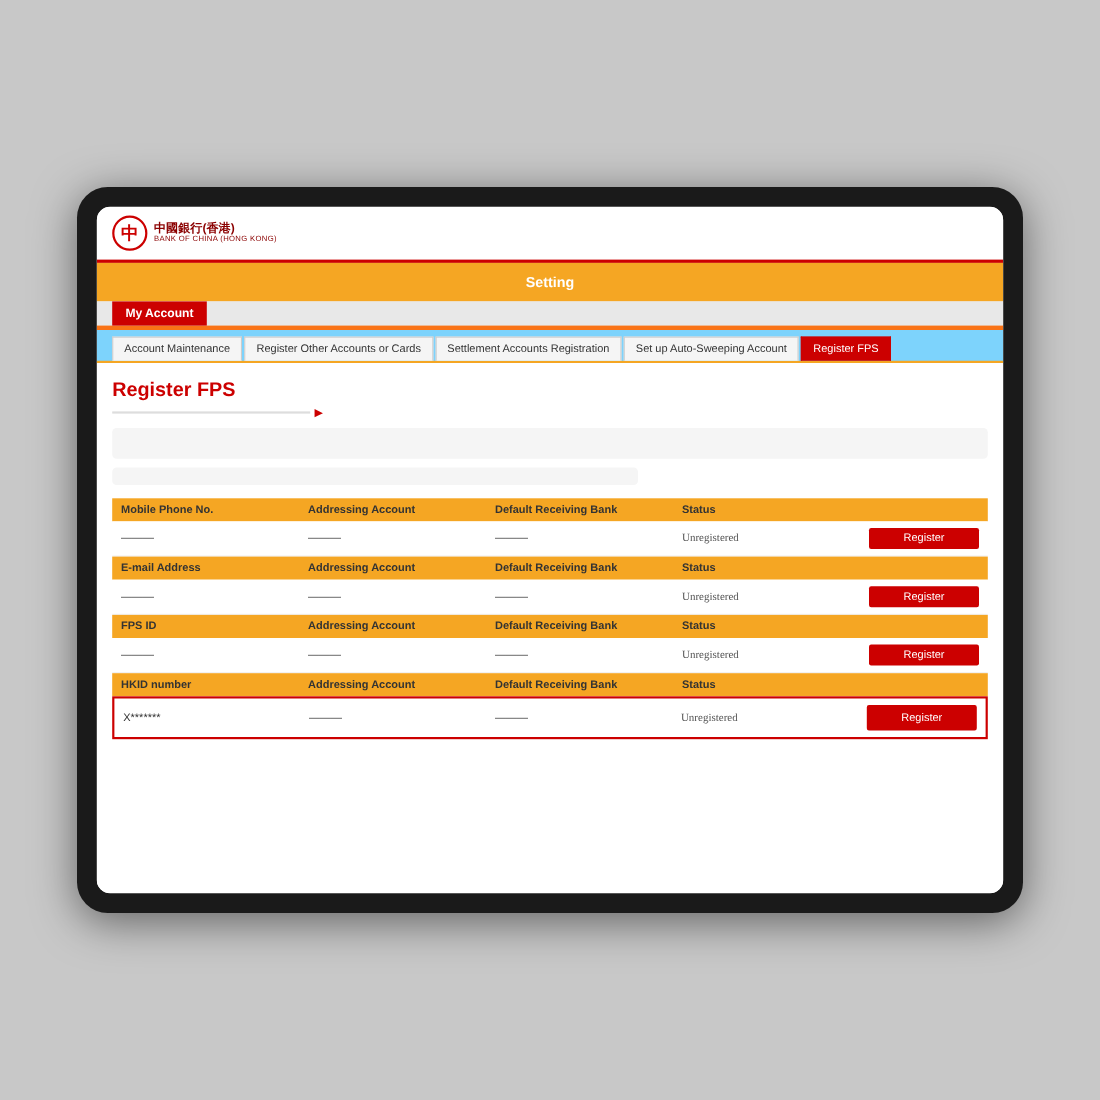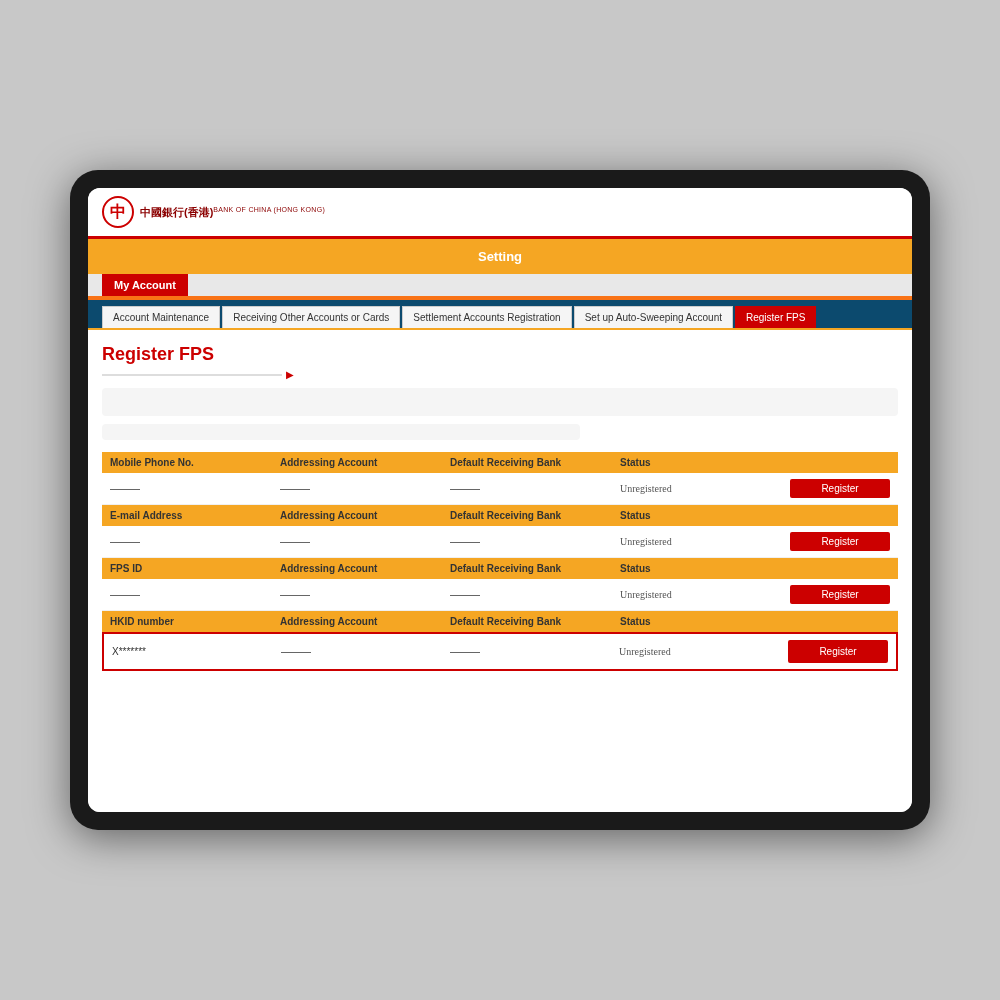--- a/index.html
+++ b/index.html
@@ -49,21 +49,21 @@
       border-radius: 50%;
       display: flex;
       align-items: center;
       justify-content: center;
       color: #c00;
       font-size: 16px;
       font-weight: bold;
     }
     .bank-name-block {
       display: flex;
-      flex-direction: row;
+      flex-direction: column;
       line-height: 1.1;
     }
     .bank-name-cn {
       font-size: 11px;
       color: #8b0000;
       font-weight: bold;
     }
     .bank-name-en {
       font-size: 7px;
       color: #8b0000;
@@ -95,21 +95,21 @@
       background: #c00;
       color: #fff;
       font-size: 11px;
       padding: 5px 12px;
       border: none;
       cursor: pointer;
       font-weight: bold;
     }
     
     .tabs-bar {
-      background: #0c4a6e;
+      background: #7dd3fc;
       display: flex;
       padding: 6px 14px 0 14px;
       gap: 2px;
       border-bottom: 2px solid #f5a623;
     }
     .tab {
       font-size: 10px;
       padding: 5px 10px;
       border: 1px solid #ccc;
       background: #f5f5f5;
@@ -240,21 +240,21 @@
 
     <div class="secondary-nav">
       <button class="my-account-btn">My Account</button>
     </div>
 
     <div class="tabs-bar">
       <div class="tab">
         <span>Account Maintenance</span>
       </div>
       <div class="tab">
-        <span>Receiving Other Accounts or Cards</span>
+        <span>Register Other Accounts or Cards</span>
       </div>
       <div class="tab">
         <span>Settlement Accounts Registration</span>
       </div>
       <div class="tab">
         <span>Set up Auto-Sweeping Account</span>
       </div>
       <div class="tab active">
         <span>Register FPS</span>
       </div>

